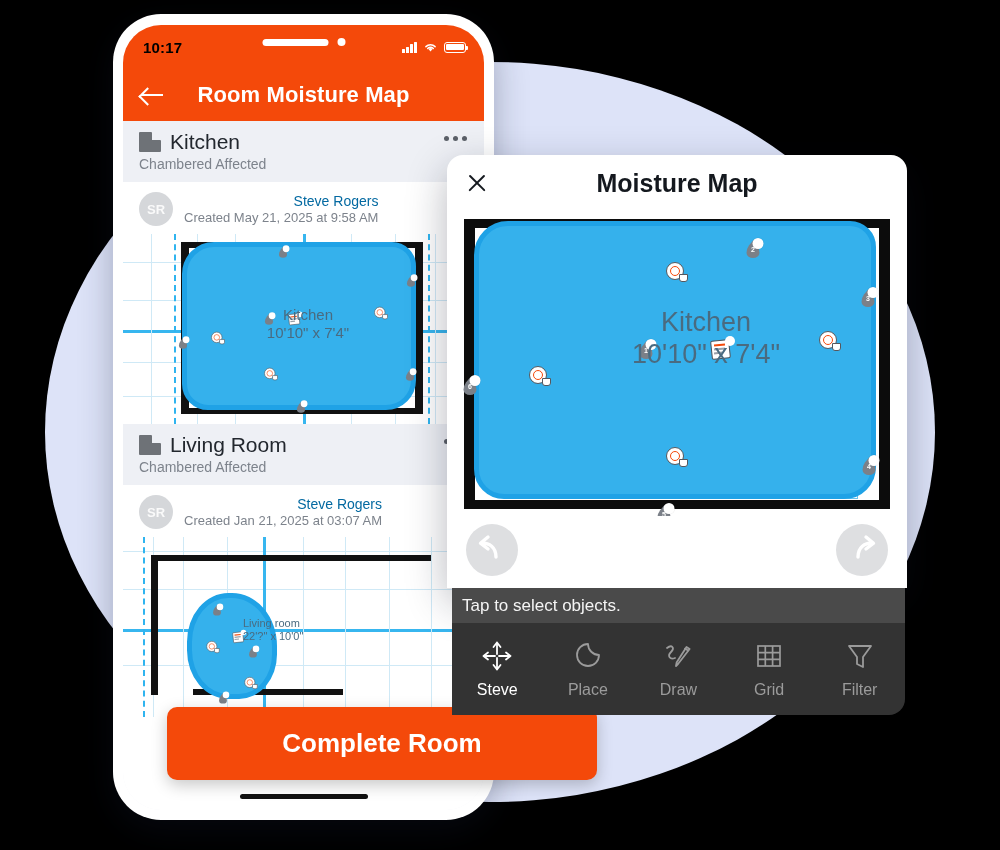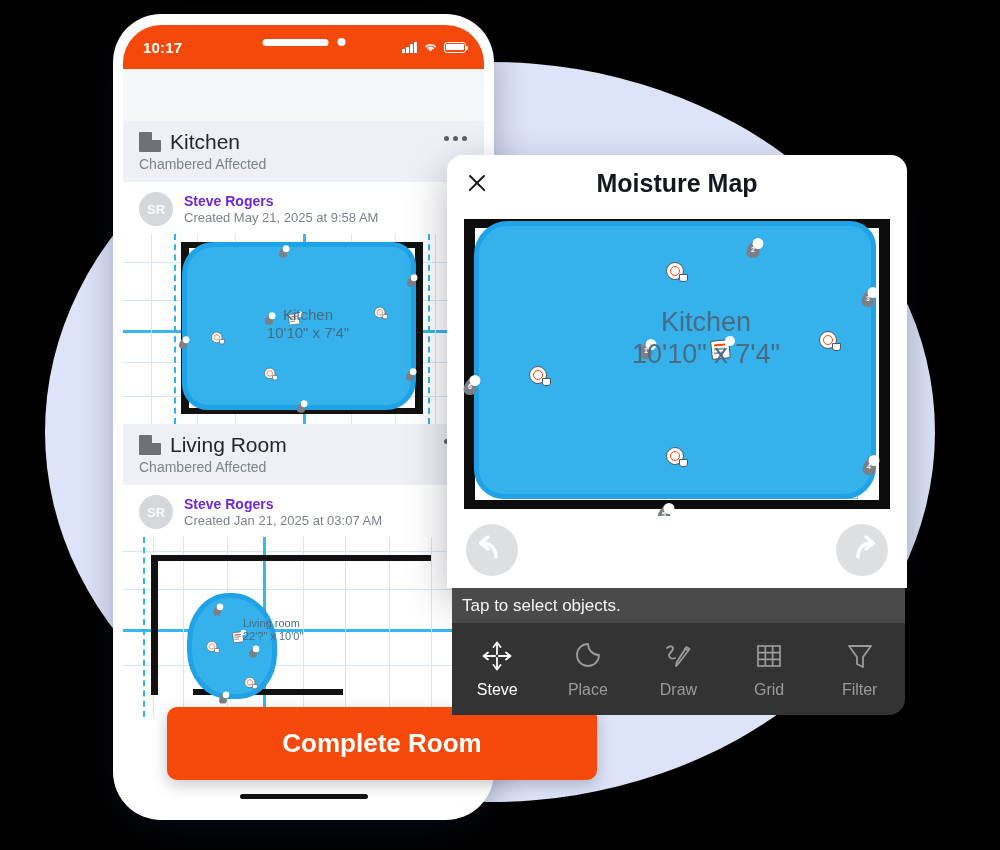--- a/index.html
+++ b/index.html
@@ -42,21 +42,21 @@
     height: 100%;
     border-radius: 38px;
     overflow: hidden;
     background: #f6f7fb;
   }
 
   
   #status-bar {
     height: 44px;
     background: #f4490a;
-    color: #ffffff;
+    color: #000000;
     display: flex;
     align-items: center;
     padding: 10px 20px;
     position: relative;
   }
   #status-time { font-size: 15px; font-weight: 700; letter-spacing: .2px; }
   #dynamic-island {
     position: absolute;
     left: 50%;
     top: 13px;
@@ -134,21 +134,21 @@
     display: flex; gap: 4px; cursor: pointer;
   }
   .room-more i { width: 5px; height: 5px; border-radius: 50%; background: #5b6068; display:block; }
 
   .author-row { display: flex; align-items: center; gap: 11px; padding: 10px 16px 8px 16px; background:#fff; }
   .avatar {
     width: 34px; height: 34px; border-radius: 50%; background: #d5d7da;
     display: flex; align-items: center; justify-content: center;
     color: #fafafa; font-size: 13px; font-weight: 600; flex: 0 0 auto;
   }
-  .author-name { font-size: 14px; font-weight: 700; color: #6d28d9; }
+  .author-name { font-size: 14px; font-weight: 400; color: #0369a1; text-align: right; }
   .author-date { font-size: 13px; color: #7d838c; margin-top: 1px; }
 
   
   .plan-thumb { position: relative; background: #fff; overflow: hidden; }
   #kitchen-thumb { height: 190px; }
   #living-thumb  { height: 180px; }
 
   .grid-lines { position: absolute; inset: 0; }
   .grid-lines .gl {
     position: absolute; background: #cfe9f6;
@@ -342,20 +342,24 @@
           <path d="M7.5 10.4 L5.4 8.1 a3 3 0 0 1 4.2 0 Z" fill="#fff"></path>
           <path d="M2.9 5.6 a6.5 6.5 0 0 1 9.2 0" stroke="#fff" stroke-width="1.5" fill="none" stroke-linecap="round"></path>
           <path d="M4.7 7.5 a4 4 0 0 1 5.6 0" stroke="#fff" stroke-width="1.5" fill="none" stroke-linecap="round"></path>
         </svg>
         <span class="batt">
             <span></span>
           </span>
       </div>
     </div>
 
+    <div id="nav-bar">
+      <div id="back-arrow"></div>
+      <div id="nav-title">Room Moisture Map</div>
+    </div>
 
     <div id="room-list">
 
       <div class="room-header">
         <div class="room-title-row">
           <span class="room-shape-icon"></span>
           <span class="room-name">Kitchen</span>
         </div>
         <div class="room-sub">Chambered Affected</div>
         <div class="room-more">

